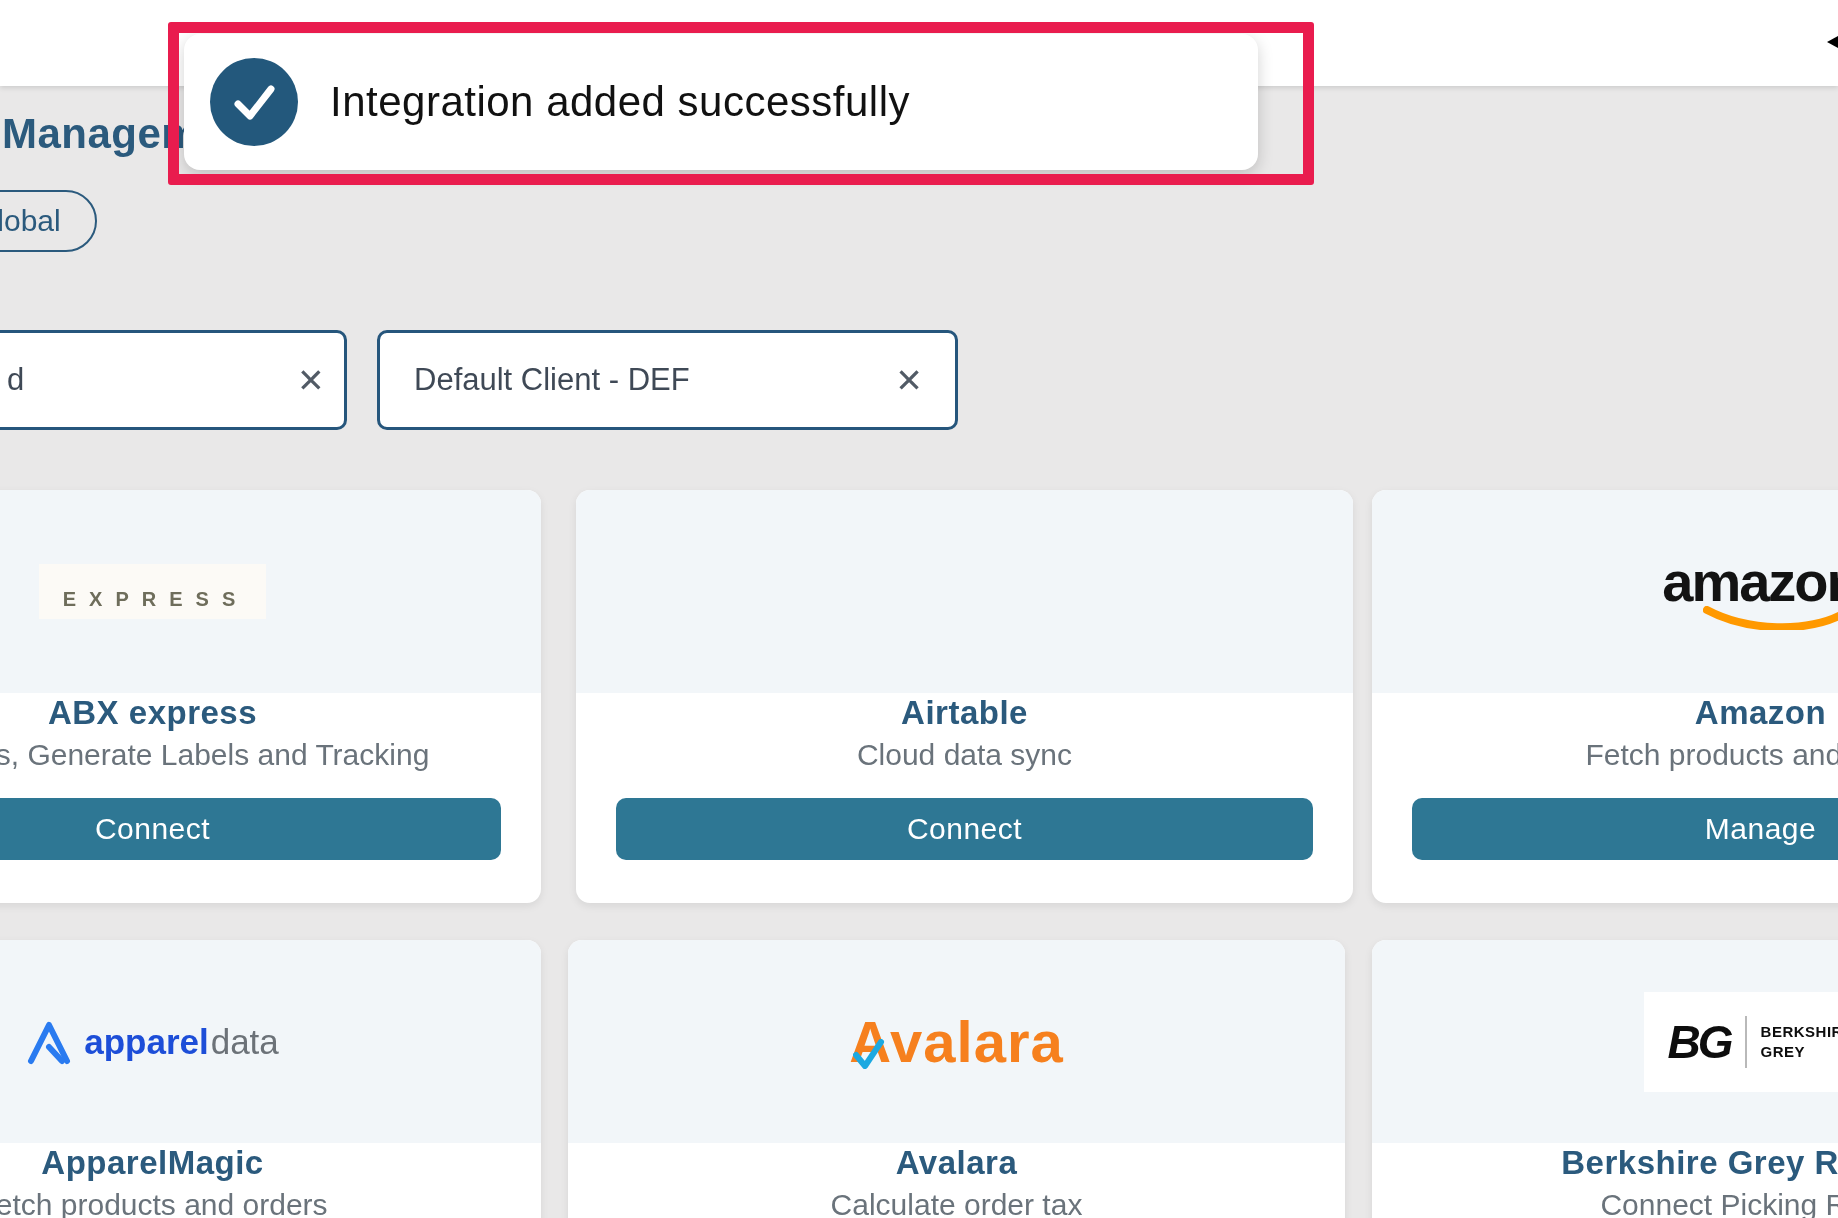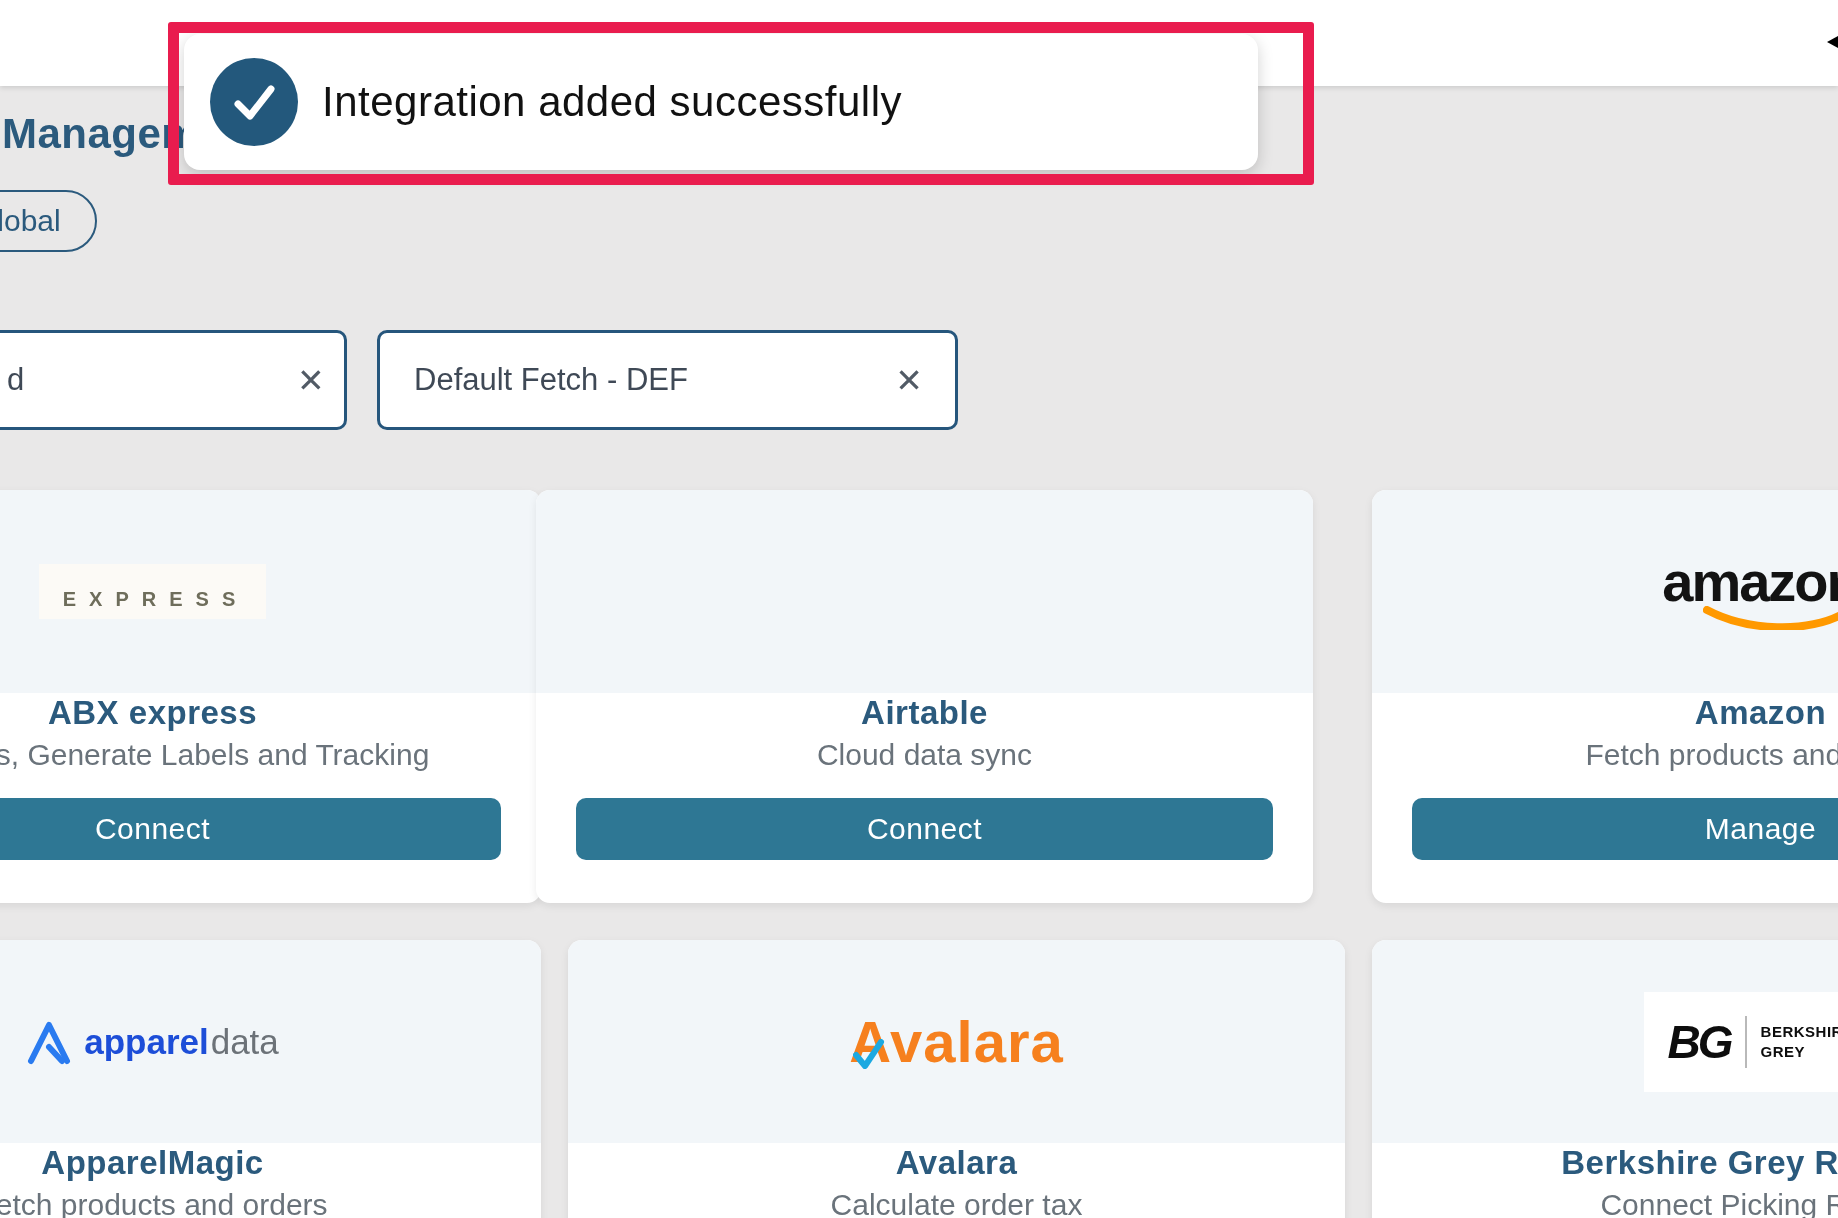--- a/index.html
+++ b/index.html
@@ -63,21 +63,21 @@
   .avalara-check{position:absolute;left:4px;bottom:6px;}
   .bg-logo{width:234px;height:100px;background:#fff;display:flex;align-items:center;
            justify-content:center;gap:14px;}
   .bg-abbr{font-size:46px;font-weight:700;font-style:italic;letter-spacing:-3px;color:#0d0d0d;}
   .bg-divider{width:2px;height:52px;background:#b9b9b9;}
   .bg-words{font-size:15px;font-weight:800;line-height:1.3;letter-spacing:.5px;color:#0d0d0d;}
 
   
   .toast{position:absolute;left:184px;top:34px;width:1074px;height:136px;background:#fff;
          border-radius:16px;box-shadow:0 5px 16px rgba(0,0,0,.18);display:flex;align-items:center;
-         padding-left:26px;z-index:50;}
+         padding-left:26px;z-index:50;gap:8px;}
   .toast-circle{width:88px;height:88px;border-radius:50%;background:#23587c;flex:0 0 auto;
                 display:flex;align-items:center;justify-content:center;}
   .toast-msg{margin-left:24px;font-size:42px;color:#111;letter-spacing:.5px;white-space:nowrap;}
   .annotation-box{position:absolute;left:168px;top:22px;width:1146px;height:163px;
                   border:11px solid #e91c4e;border-radius:3px;z-index:60;pointer-events:none;}
 </style>
 </head>
 <body>
 
 <div class="stage">
@@ -91,36 +91,36 @@
   <div class="scope-chip">
     <span>Global</span>
   </div>
 
   <div class="dropdown dd1">
     <span class="dd-value">d</span>
     <span class="dd-clear">✕</span>
   </div>
 
   <div class="dropdown dd2">
-    <span class="dd-value">Default Fetch - DEF</span>
+    <span class="dd-value">Default Client - DEF</span>
     <span class="dd-clear">✕</span>
   </div>
 
   <div class="card" style="left:-236px;top:490px">
     <div class="logo-zone">
       <div class="abx-logo">
         <div class="abx-bottom">EXPRESS</div>
       </div>
     </div>
     <div class="card-title">ABX express</div>
     <div class="card-desc">Get Rates, Generate Labels and Tracking</div>
     <button class="card-btn">Connect</button>
   </div>
 
-  <div class="card" style="left:536px;top:490px">
+  <div class="card" style="left:576px;top:490px">
     <div class="logo-zone"></div>
     <div class="card-title">Airtable</div>
     <div class="card-desc">Cloud data sync</div>
     <button class="card-btn">Connect</button>
   </div>
 
   <div class="card" style="left:1372px;top:490px">
     <div class="logo-zone">
       <div class="amazon-logo">
         <span class="amazon-word">amazon</span>

